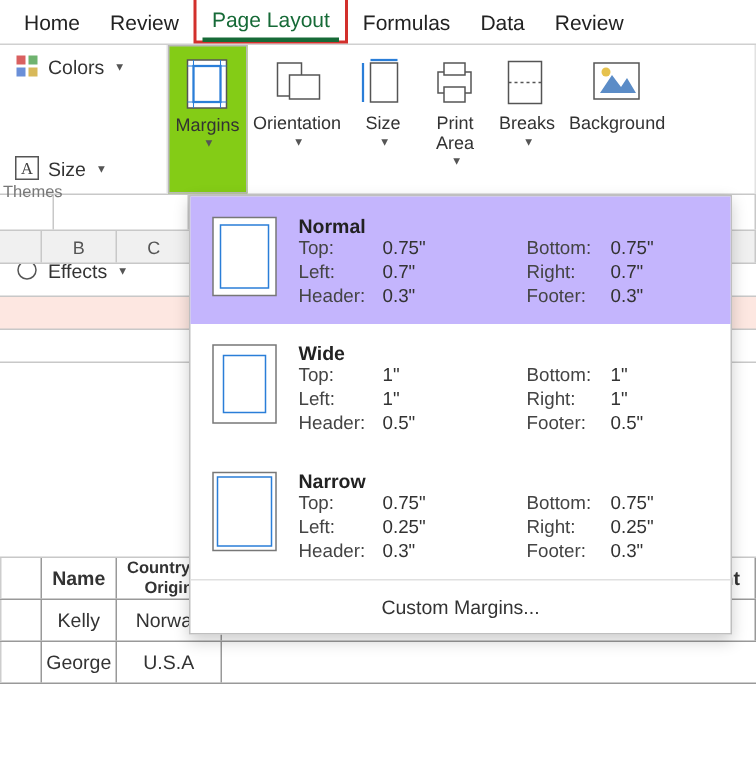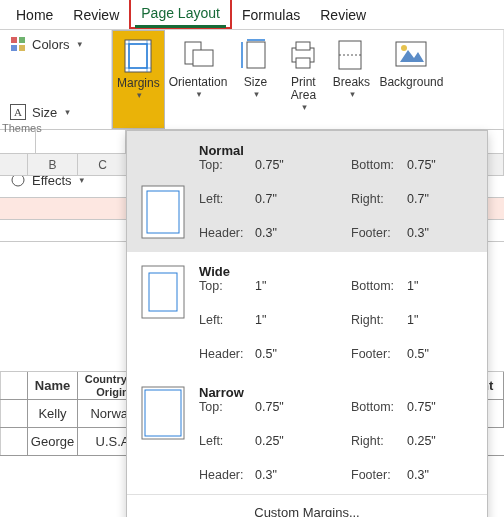--- a/index.html
+++ b/index.html
@@ -97,21 +97,21 @@
     align-items: center;
     justify-content: flex-start;
     padding: 4px 4px 0 4px;
     font-size: 12px;
     color: #333;
     cursor: pointer;
     min-width: 48px;
     height: 100%;
   }
   .big-btn.active {
-    background: #eab308;
+    background: #84cc16;
     border: 1px solid #b8b8b8;
   }
   .big-icon-wrap {
     height: 42px;
     display: flex;
     align-items: center;
     justify-content: center;
   }
   .big-label {
     font-size: 12px;
@@ -187,59 +187,60 @@
     border: 1px solid #bfbfbf;
     box-shadow: 0 4px 10px rgba(0,0,0,0.2);
     z-index: 50;
   }
   .margin-opt {
     display: flex;
     padding: 12px 10px 12px 12px;
     gap: 12px;
     cursor: pointer;
   }
-  .margin-opt.highlight { background: #e5e5e5; align-items: flex-end; }
+  .margin-opt.highlight { background: #c4b5fd; }
   .opt-icon {
     width: 48px; height: 56px;
     display: flex; align-items: center; justify-content: center;
   }
   .opt-body {
     flex: 1;
     display: flex;
     flex-direction: column;
   }
   .opt-title {
     font-weight: bold;
     font-size: 13px;
     color: #222;
   }
   .opt-grid {
     display: grid;
     grid-template-columns: 56px 56px 40px 56px 44px;
     font-size: 12.5px;
     color: #333;
-    row-gap: 20px;
+    row-gap: 2px;
   }
   .opt-grid .lab { color: #444; }
   .custom-row {
     padding: 10px 12px;
     font-size: 13px;
     text-align: center;
     border-top: 1px solid #e0e0e0;
     cursor: pointer;
   }
 </style>
 </head>
 <body>
 
 <div class="tabs">
   <div class="tab">Home</div>
   <div class="tab">Review</div>
   <div class="tab active highlight-box">Page Layout</div>
   <div class="tab">Formulas</div>
+  <div class="tab">Data</div>
   <div class="tab">Review</div>
 </div>
 
 <div class="ribbon">
 
   <div class="ribbon-group themes-area">
     <div class="small-btn">
       <span class="small-icon">
         <svg width="16" height="16">
             <rect x="1" y="1" width="6" height="6" fill="#d96060"></rect>

